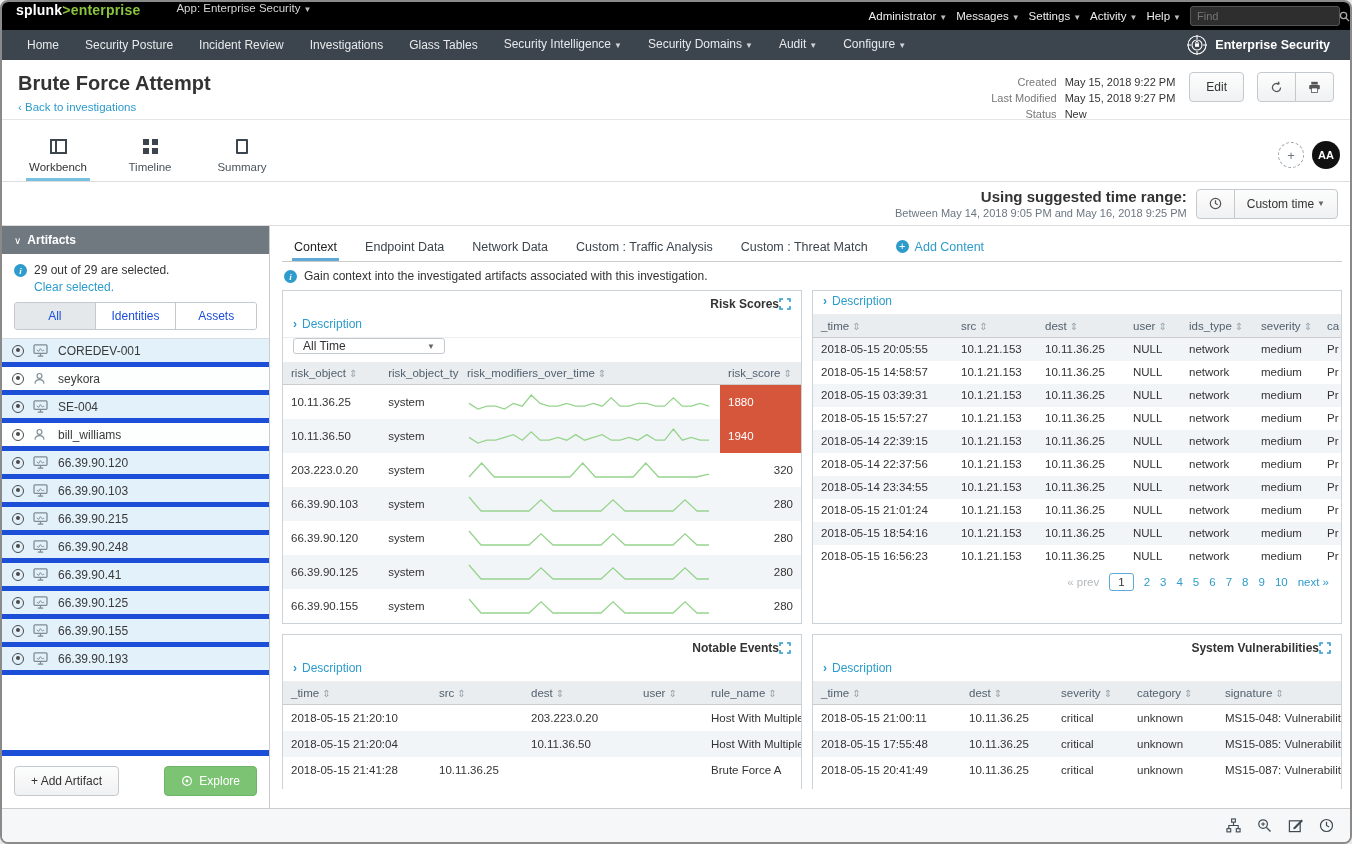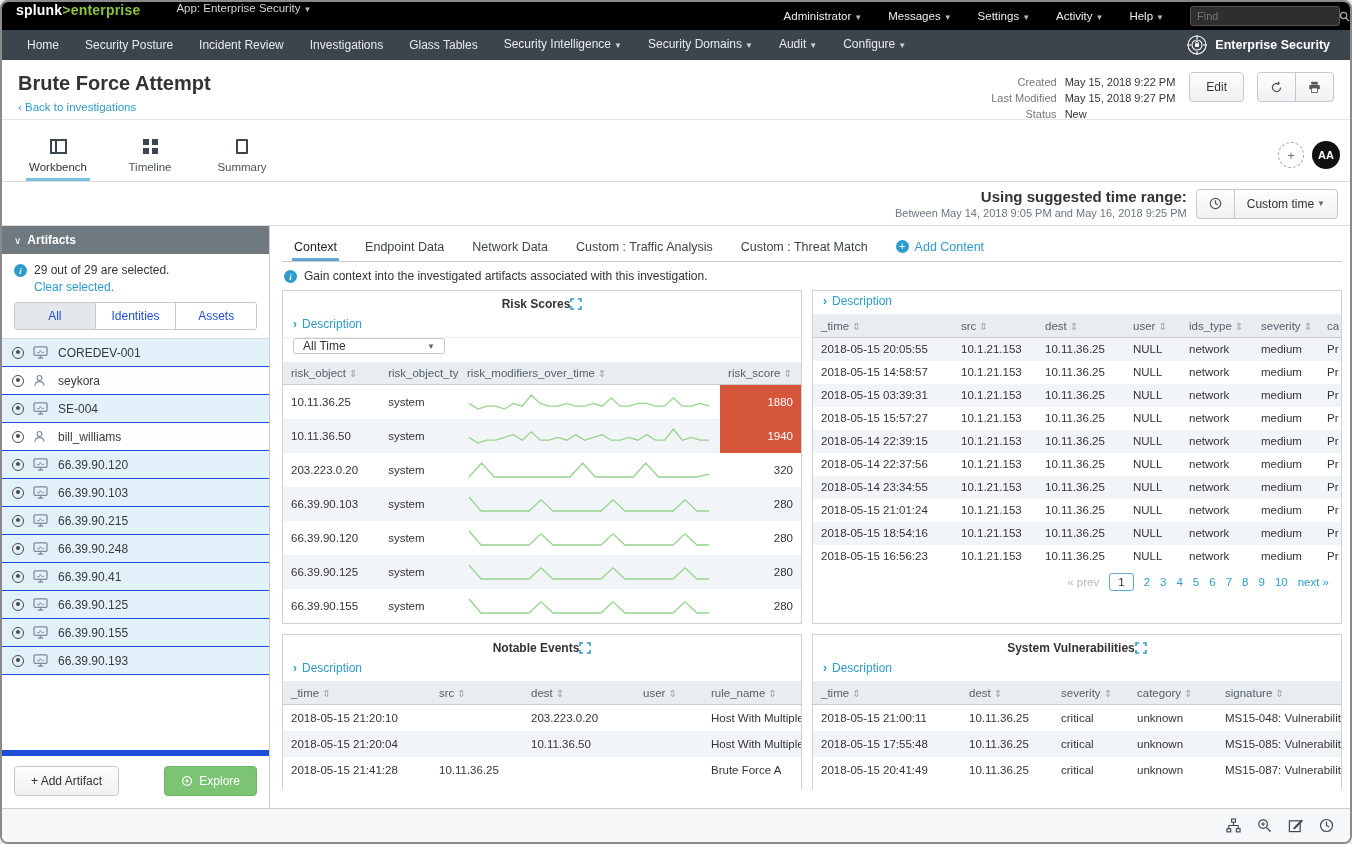--- a/index.html
+++ b/index.html
@@ -5,21 +5,21 @@
   * { box-sizing: border-box; margin: 0; padding: 0; }
   html,body { width:1352px; height:844px; font-family:"Liberation Sans", sans-serif; background:#e9e9e9; }
   .window { width:1352px; height:844px; border:2px solid #8a8a8a; border-radius:8px; overflow:hidden; background:#fff; display:flex; flex-direction:column; }
 
   
   .topbar { height:28px; background:#000; display:flex; padding:0 10px 0 14px; flex:0 0 auto; }
   .logo { font-size:14px; font-weight:bold; color:#fff; letter-spacing:.2px; }
   .logo .gt { color:#8bc53f; font-weight:bold; }
   .logo .prod { color:#8bc53f; font-weight:bold; }
   .app-label { color:#d5d5d5; font-size:11.5px; margin-left:36px; }
-  .topbar-right { margin-left:auto; display:flex; align-items:center; gap:26px; }
+  .topbar-right { margin-left:auto; display:flex; align-items:center; gap:9px; }
   .top-menu { color:#eee; font-size:11.5px; cursor:pointer; white-space:nowrap; }
   .caret { font-size:8px; color:#bbb; margin-left:3px; }
   .find-box { display:flex; align-items:center; background:#2e2e2e; border:1px solid #555; border-radius:3px; height:20px; width:150px; padding:0 6px; }
   .find-box input { flex:1; background:transparent; border:none; outline:none; color:#ddd; font-size:11px; font-family:"Liberation Sans",sans-serif; }
 
   
   .navbar { height:30px; background:#3c444d; display:flex; align-items:center; padding:0 12px; flex:0 0 auto; }
   .nav-item { color:#e8eaec; font-size:12px; padding:0 13px; cursor:pointer; white-space:nowrap; text-decoration:none; line-height:30px;text-align:right; }
   .nav-item .caret { color:#cfd3d8; }
   .nav-brand { margin-left:auto; display:flex; align-items:center; gap:7px; color:#fff; font-weight:bold; font-size:12.5px; padding-right:8px; }
@@ -70,58 +70,58 @@
   .sb-info { padding:9px 12px 6px; font-size:12px; color:#333; display:flex; gap:7px; }
   .info-dot { width:13px; height:13px; flex:0 0 13px; border-radius:50%; background:#2d9bcb; color:#fff; font-size:9px; font-style:italic; font-weight:bold; display:flex; align-items:center; justify-content:center; margin-top:1px; font-family:"Liberation Serif",serif; }
   .clear-link { color:#2d9bcb; cursor:pointer; display:inline-block; margin-top:3px; }
   .sb-filter { margin:7px 12px; }
   .sb-filter input { width:100%; height:30px; border:1px solid #c3c9ce; border-radius:3px; padding:0 9px; font-size:12px; color:#555; outline:none; font-family:"Liberation Sans",sans-serif; }
   .seg { display:flex; margin:2px 12px 8px; border:1px solid #c3c9ce; border-radius:3px; overflow:hidden; }
   .seg-tab { flex:1; text-align:center; font-size:12px; color:#1d4ed8; padding:6px 0; background:#fff; cursor:pointer; border-left:1px solid #c3c9ce; }
   .seg-tab:first-child { border-left:none; }
   .seg-tab.active { background:#e4e8ea; }
   .artifact-list { flex:1 1 auto; overflow:hidden; border-top:1px solid #d6dde2; }
-  .artifact { display:flex; align-items:center; gap:9px; height:28px; padding:0 10px; border-bottom:1px solid #1d4ed8; font-size:12px; color:#3a3a3a; cursor:pointer; }
+  .artifact { display:flex; align-items:center; gap:9px; height:28px; padding:0 10px; border-bottom:5px solid #1d4ed8; font-size:12px; color:#3a3a3a; cursor:pointer; }
   .artifact.asset { background:#e2f1fa; }
   .artifact.identity { background:#fdfefe; }
   .radio { width:12px; height:12px; flex:0 0 12px; border:1.5px solid #4a4a4a; border-radius:50%; position:relative; }
   .radio::after { content:""; position:absolute; left:2.5px; top:2.5px; width:4px; height:4px; border-radius:50%; background:#4a4a4a; }
   .aicon { width:16px; height:14px; flex:0 0 16px; display:flex; align-items:center; }
   .sb-footer { flex:0 0 auto; padding:10px 12px 12px; display:flex; justify-content:space-between; background:#fff; border-top:6px solid #1d4ed8; }
   .explore-btn { background:#7cc474; border-color:#6db566; color:#fff; gap:6px; }
 
   
   .main { flex:1 1 auto; overflow:hidden; padding:6px 8px 0 12px; }
   .ctabs { display:flex; align-items:center; border-bottom:1px solid #ccc; height:30px; gap:4px; }
   .ctab { font-size:12.5px; color:#3c444d; padding:0 12px; height:100%; display:flex; align-items:center; cursor:pointer; position:relative; white-space:nowrap; }
   .ctab.active { color:#222; }
   .ctab.active::after { content:""; position:absolute; left:10px; right:10px; bottom:0; height:3px; background:#5ea9d6; }
   .addcontent { display:flex; align-items:center; gap:6px; color:#2d9bcb; font-size:12.5px; padding:0 12px; cursor:pointer; }
   .plus-dot { width:13px; height:13px; border-radius:50%; background:#2d9bcb; color:#fff; font-size:11px; line-height:12px; text-align:center; }
   .info-line { display:flex; align-items:center; gap:7px; font-size:12px; color:#333; padding:7px 2px; }
   .main-scroll { height:499px; overflow:hidden; }
   .panel-grid { display:grid; grid-template-columns:520px minmax(0,1fr); grid-template-rows:334px 300px; gap:10px; }
   .panel { border:1px solid #ccd3d8; background:#fff; overflow:hidden; display:flex; flex-direction:column; }
-  .panel-head { display:flex; justify-content:center; align-items:center; padding:6px 10px 3px; }
+  .panel-head { display:flex; justify-content:flex-end; align-items:center; padding:6px 10px 3px; }
   .panel-title { font-size:12px; font-weight:bold; color:#333; }
   .expand-icon { cursor:pointer; display:flex; }
   .desc-row { padding:3px 10px 6px; font-size:12px; color:#2d9bcb; cursor:pointer; border-bottom:1px solid #eee; }
   .desc-row .chev { font-weight:bold; margin-right:5px; }
   .chart-space { height:26px; }
   .timefilter { margin:0 10px 8px; width:152px; height:30px; border:1px solid #c3c9ce; border-radius:3px; display:flex; align-items:center; justify-content:space-between; padding:0 9px; font-size:12px; color:#333; cursor:pointer; background:#fff; }
 
   table.dt { border-collapse:collapse; font-size:11.5px; table-layout:fixed; }
   .dt th { background:#e9edf0; color:#52616e; font-weight:normal; text-align:left; padding:5px 8px; border-bottom:1px solid #ccc; vertical-align:bottom; overflow:hidden; white-space:normal; }
   .dt th .sort { color:#9aa6af; margin-left:3px; font-size:10px; }
   .dt td { padding:5px 8px; color:#333; overflow:hidden; white-space:nowrap; height:26px; }
   .dt.compact td { padding:3.5px 8px; height:23px; }
   .stripe-even tbody tr:nth-child(even) { background:#f2f5f7; }
   .stripe-odd tbody tr:nth-child(odd) { background:#f2f5f7; }
   .cell-link { color:#2d9bcb; cursor:pointer; }
-  td.alert { background:#d6563c; color:#fff !important; text-align:right; }
+  td.alert { background:#d6563c; color:#fff !important; text-align:left; }
   .ar { text-align:right; }
   .pager { display:flex; justify-content:flex-end; align-items:center; gap:10px; padding:5px 12px; font-size:11.5px; }
   .pager .disabled { color:#b3b9be; }
   .pager a { color:#2d9bcb; cursor:pointer; text-decoration:none; }
   .pager a.active { border:1px solid #5ea9d6; border-radius:3px; padding:2px 8px; color:#333; }
   .pager .nextp { color:#2d9bcb; cursor:pointer; }
 
   
   .bottombar { flex:0 0 34px; background:#f6f7f8; border-top:1px solid #ccc; display:flex; align-items:center; justify-content:flex-end; gap:16px; padding:0 16px; }
   .bicon { cursor:pointer; display:flex; }

